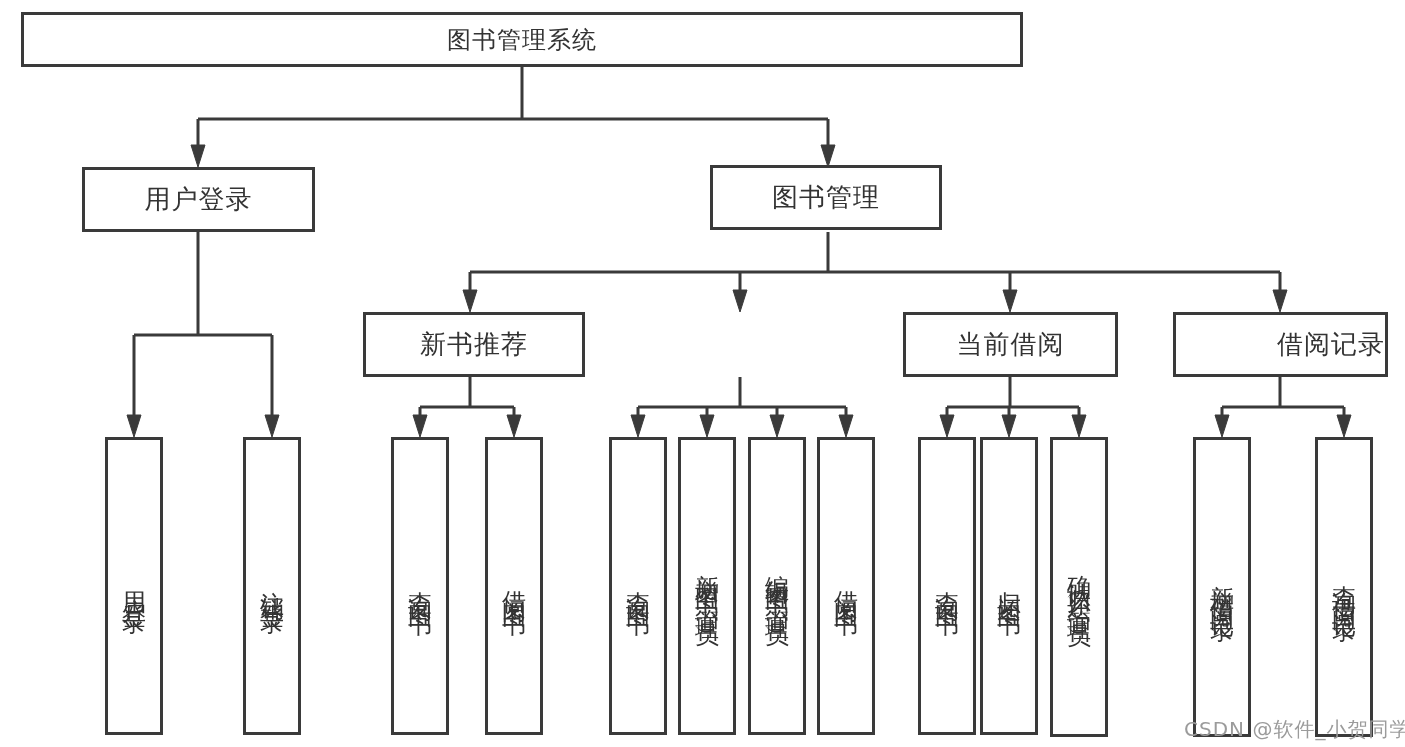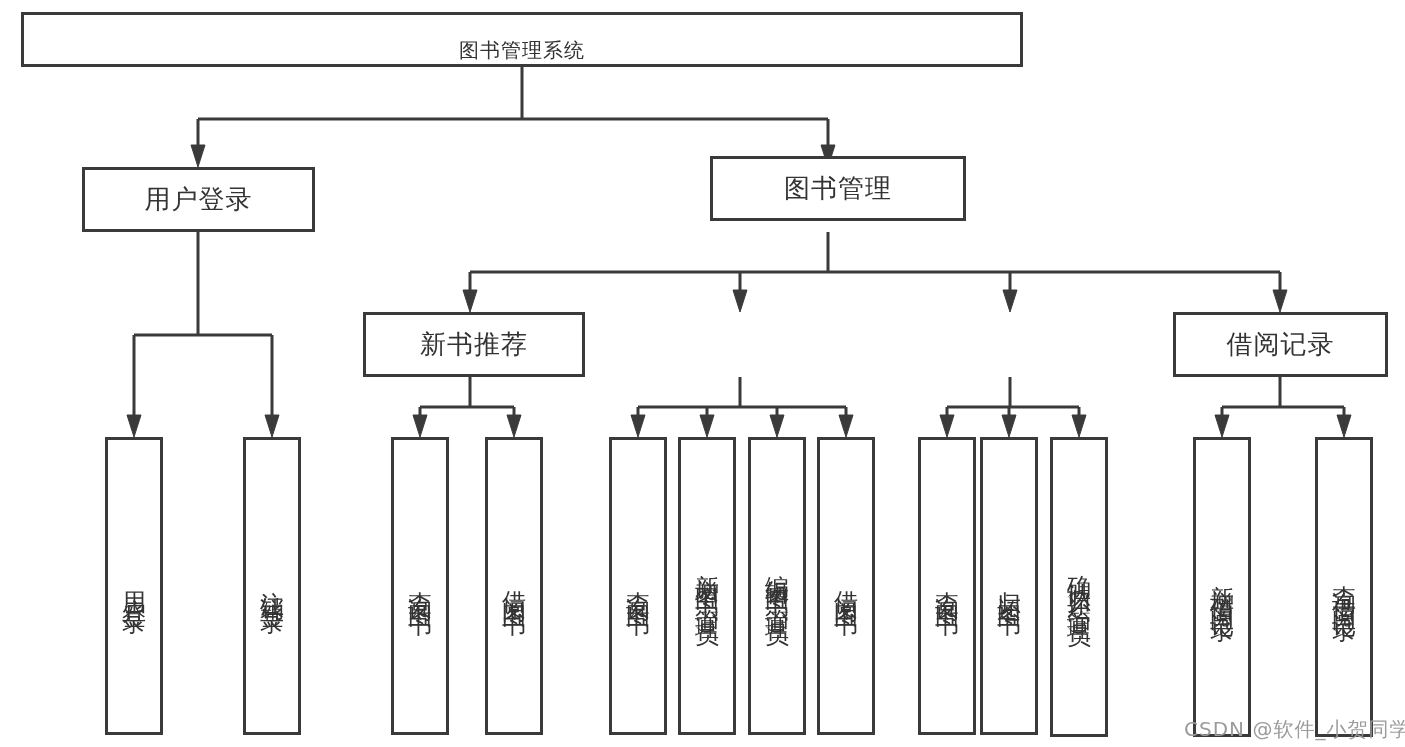--- a/index.html
+++ b/index.html
@@ -19,21 +19,21 @@
     position: absolute;
     box-sizing: border-box;
     background: #ffffff;
     border: 3px solid #3a3a3a;
     display: flex;
     align-items: center;
     justify-content: center;
     color: #333333;
     text-align: center;
   }
-  .node.root  { font-size: 20px; letter-spacing: 1px; align-items: flex-end; }
+  .node.root  { font-size: 24px; letter-spacing: 1px; }
   .node.h-box { font-size: 26px; letter-spacing: 1px; }
   .node.v-box { font-size: 24px; }
   .v-text {
     writing-mode: vertical-rl;
     text-orientation: mixed;
     letter-spacing: 7px;
     line-height: 1;
     max-height: 284px;
   }
   svg.wires {
@@ -109,28 +109,31 @@
     </g>
   </svg>
 
   <div class="node root" style="left:21px; top:12px; width:1002px; height:55px;">
     <span>图书管理系统</span>
   </div>
 
   <div class="node h-box" style="left:82px; top:167px; width:233px; height:65px;">
     <span>用户登录</span>
   </div>
-  <div class="node h-box" style="left:710px; top:156px; width:256px; height:65px;">
+  <div class="node h-box" style="left:710px; top:165px; width:232px; height:65px;">
     <span>图书管理</span>
   </div>
 
   <div class="node h-box" style="left:363px; top:312px; width:222px; height:65px;">
     <span>新书推荐</span>
   </div>
-  <div class="node h-box" style="left:1173px; top:312px; width:215px; height:65px;">
+  <div class="node h-box" style="left:903px; top:312px; width:215px; height:65px;">
+    <span>当前借阅</span>
+  </div>
+  <div class="node h-box" style="left:1173px; top:312px; width:215px; height:65px;justify-content:flex-end;">
     <span>借阅记录</span>
   </div>
 
   <div class="node v-box" style="left:105px; top:437px; width:58px; height:298px;">
     <span class="v-text">用户登录</span>
   </div>
   <div class="node v-box" style="left:243px; top:437px; width:58px; height:298px;">
     <span class="v-text">注销登录</span>
   </div>
   <div class="node v-box" style="left:391px; top:437px; width:58px; height:298px;">

